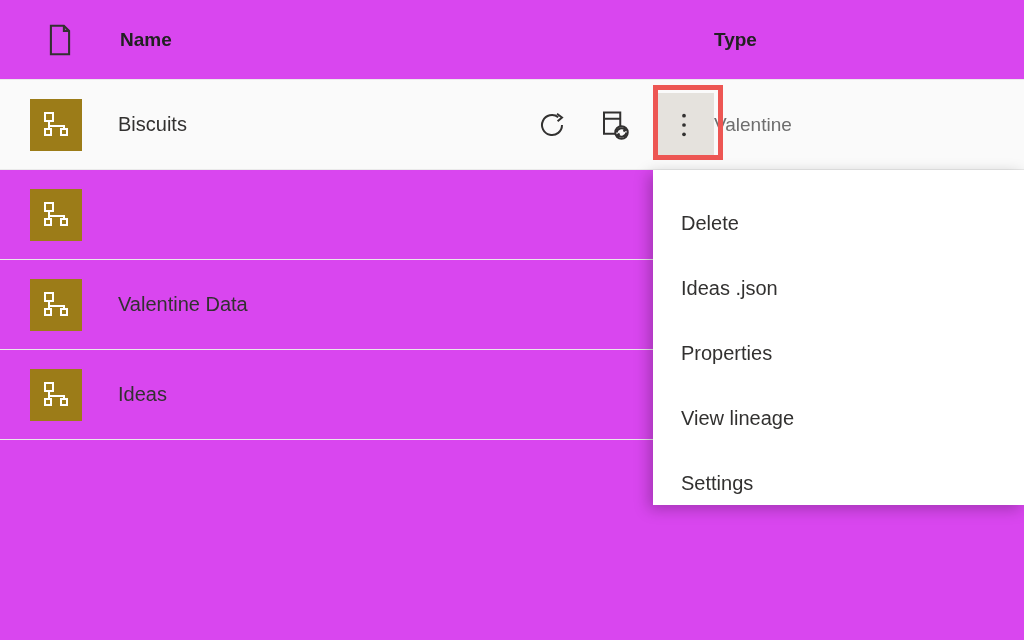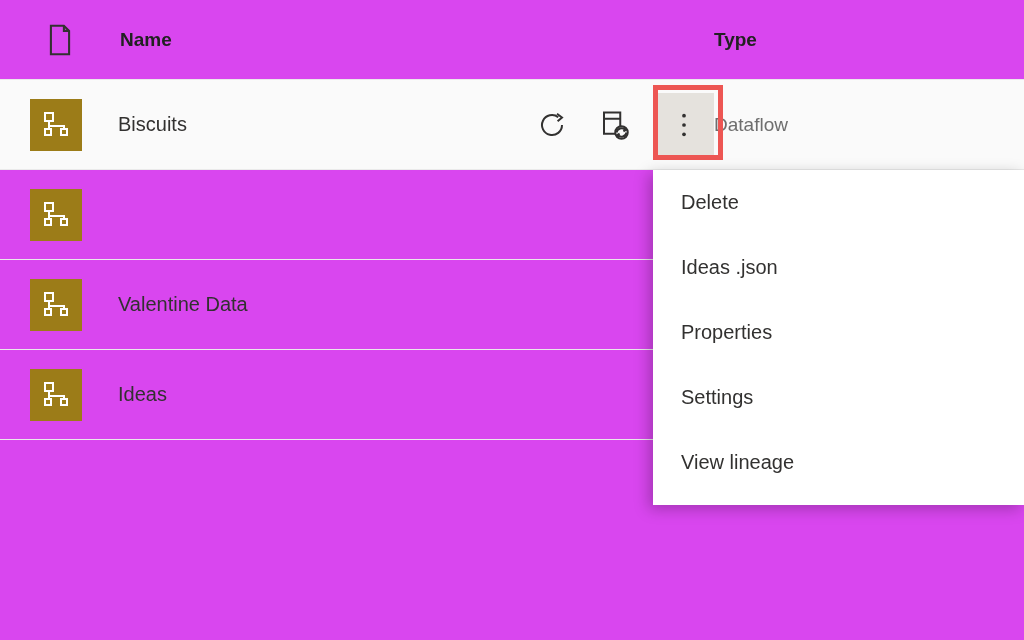--- a/index.html
+++ b/index.html
@@ -115,21 +115,21 @@
     left: 653px;
     width: 371px;
     background: #fff;
     box-shadow: -4px 4px 14px rgba(0,0,0,0.25);
     z-index: 10;
     padding-bottom: 10px;
   }
   .ctxmenu .item {
     height: 65px;
     display: flex;
-    align-items: center;
+    align-items: flex-end;
     padding: 0 28px;
     color: #323130;
     font-size: 20px;
     cursor: pointer;
   }
 
   
   svg { display: block; }
   .dataflow-svg { stroke: #fff; fill: none; stroke-width: 2; }
   .file-svg { stroke: #323130; fill: none; stroke-width: 1.6; }
@@ -184,21 +184,21 @@
           </svg>
         </div>
         <div class="more-btn">
           <svg width="8" height="28" viewBox="0 0 6 24">
             <circle cx="3" cy="4" r="1.6" fill="#323130"></circle>
             <circle cx="3" cy="12" r="1.6" fill="#323130"></circle>
             <circle cx="3" cy="20" r="1.6" fill="#323130"></circle>
           </svg>
         </div>
       </div>
-      <div class="typecell">Dataflow</div>
+      <div class="typecell">Valentine</div>
     </div>
 
     <div class="row">
       <div class="tile">
         <svg class="dataflow-svg" width="30" height="30" viewBox="0 0 30 30">
           <rect x="4" y="3" width="8" height="8"></rect>
           <rect x="4" y="19" width="6" height="6"></rect>
           <rect x="20" y="19" width="6" height="6"></rect>
           <path d="M8 11 V16 H23 V19"></path>
           <path d="M8 16 V19"></path>
@@ -244,23 +244,23 @@
     <div class="item">
         <span>Delete</span>
       </div>
     <div class="item">
         <span>Ideas .json</span>
       </div>
     <div class="item">
         <span>Properties</span>
       </div>
     <div class="item">
+        <span>View lineage</span>
+      </div>
+    <div class="item">
         <span>Settings</span>
-      </div>
-    <div class="item">
-        <span>View lineage</span>
       </div>
   </div>
 
   <div class="highlight-box" style="top:85px; left:653px; width:70px; height:75px;"></div>
   <div class="highlight-box" style="top:436px; left:661px; width:300px; height:60px;"></div>
 
 </div>
 
 </body></html>

